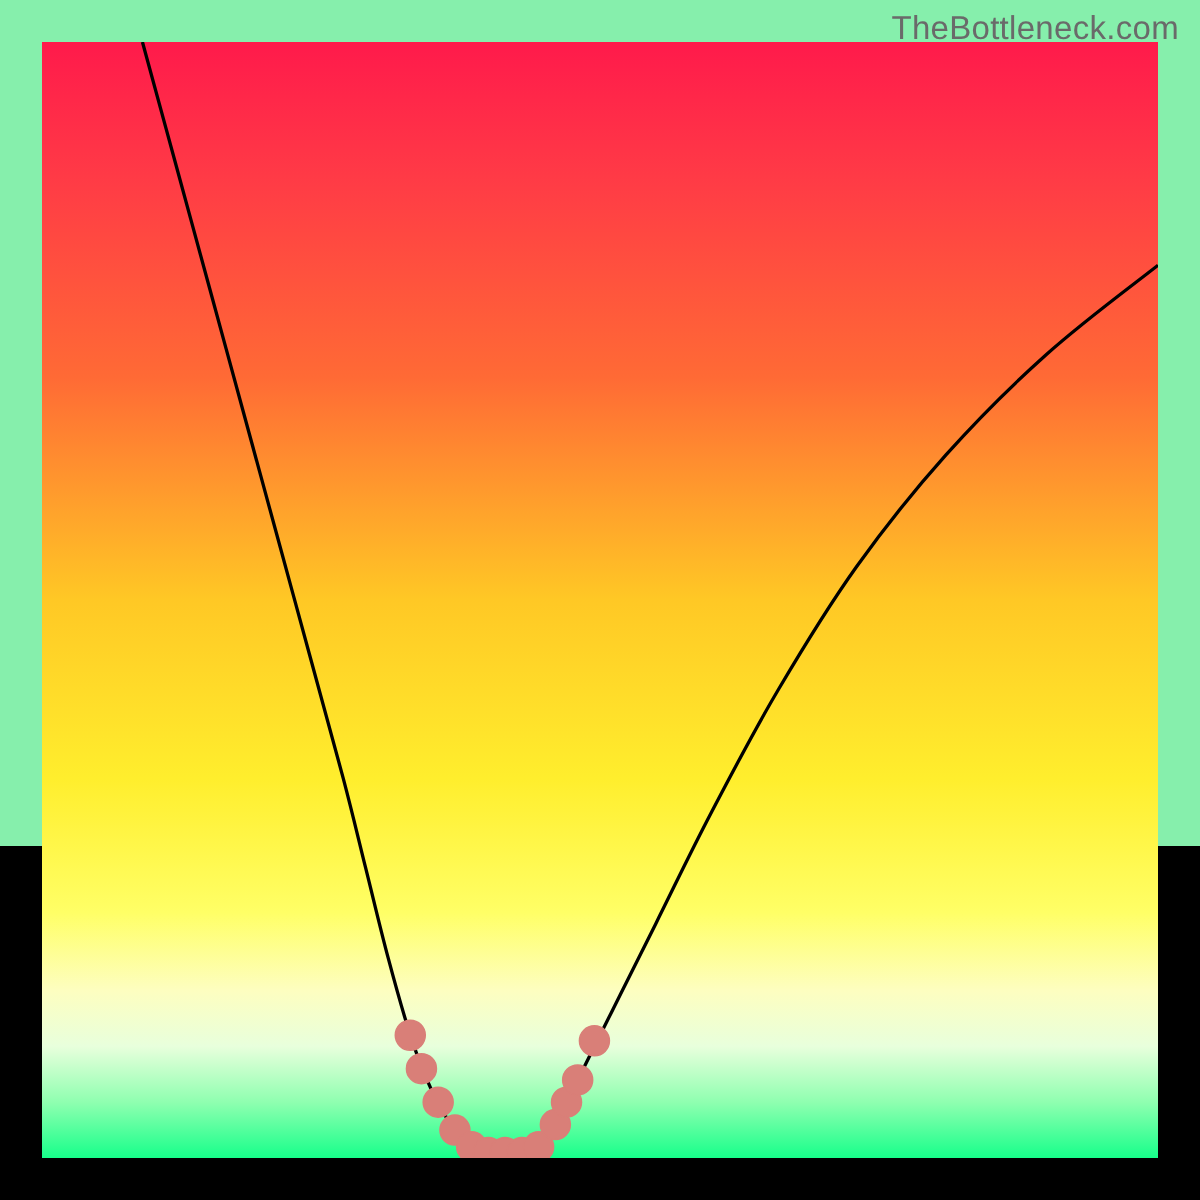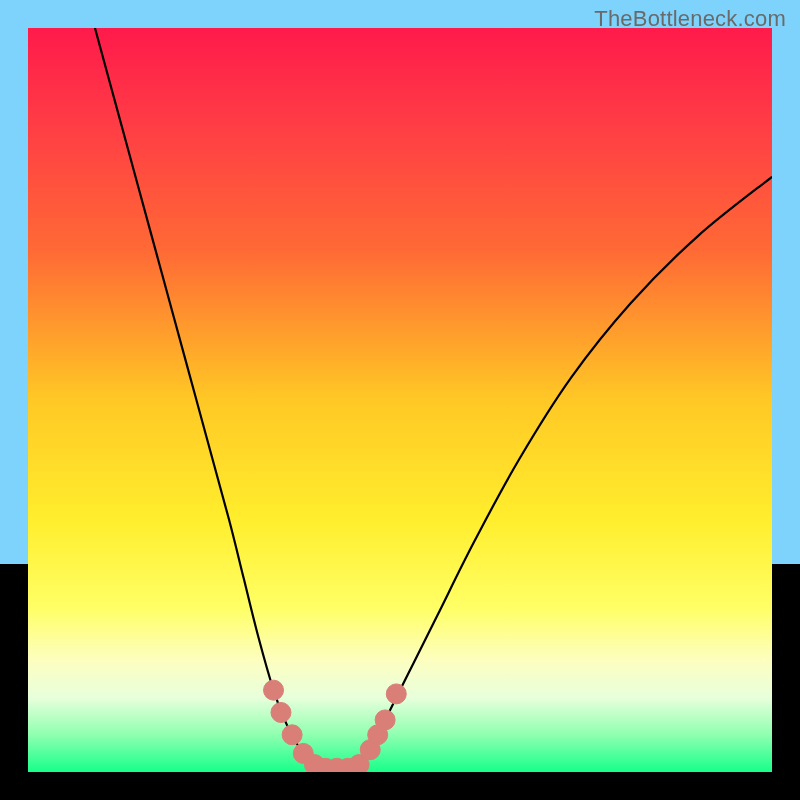--- a/index.html
+++ b/index.html
@@ -8,21 +8,21 @@
     width: 800px;
     height: 800px;
     overflow: hidden;
     background: #000;
     font-family: Arial, Helvetica, sans-serif;
   }
   .frame {
     position: absolute;
     left: 0; top: 0;
     width: 800px; height: 564px;
-    background: #7dd3fc;
+    background: #86efac;
   }
   .plot {
     position: absolute;
     left: 28px;
     top: 28px;
     width: 744px;
     height: 744px;
     overflow: hidden;
   }
   .plot svg {

